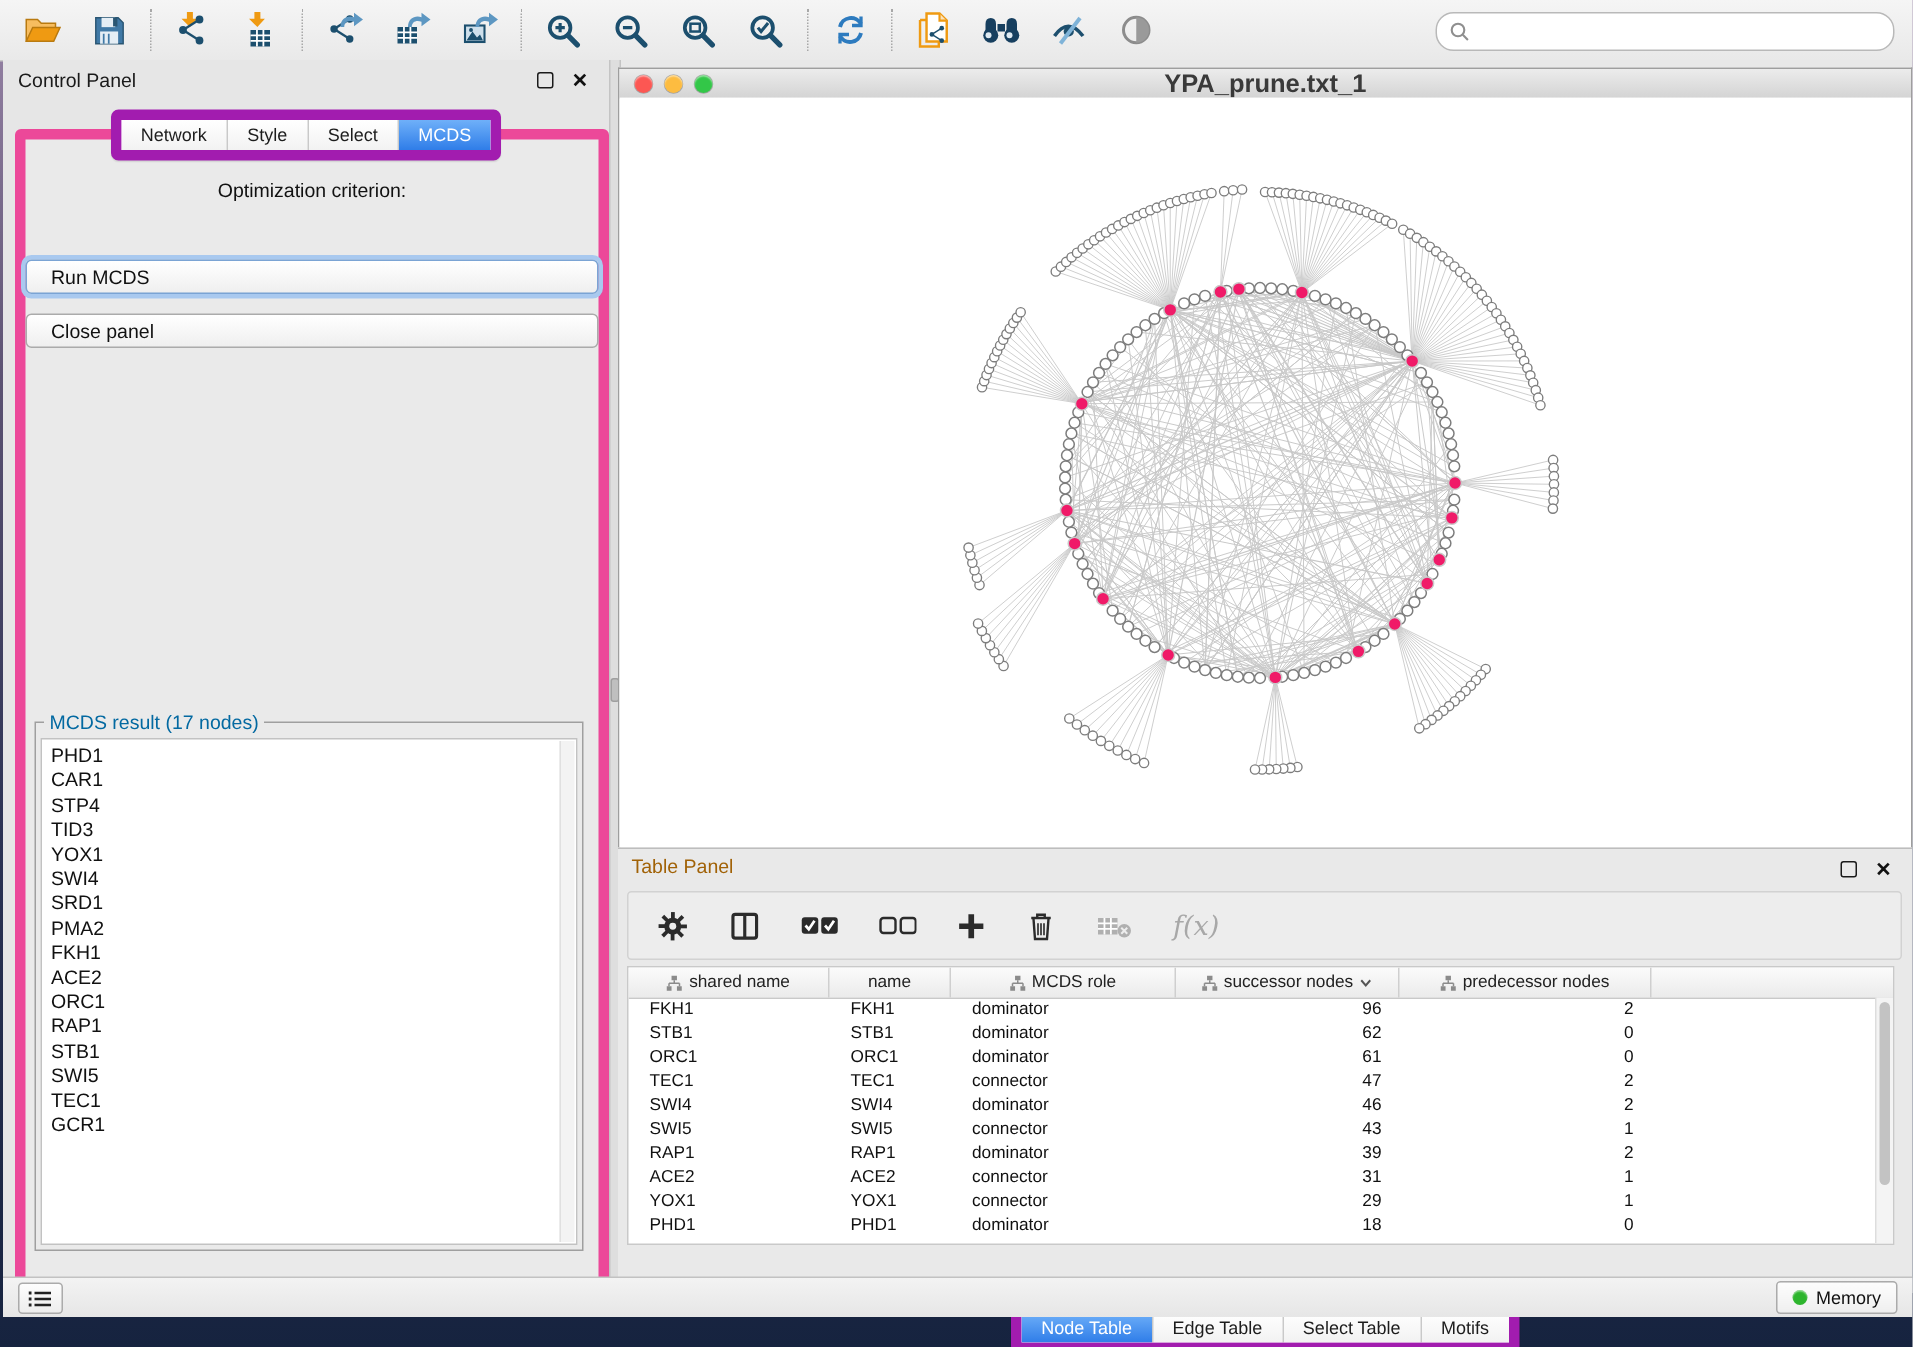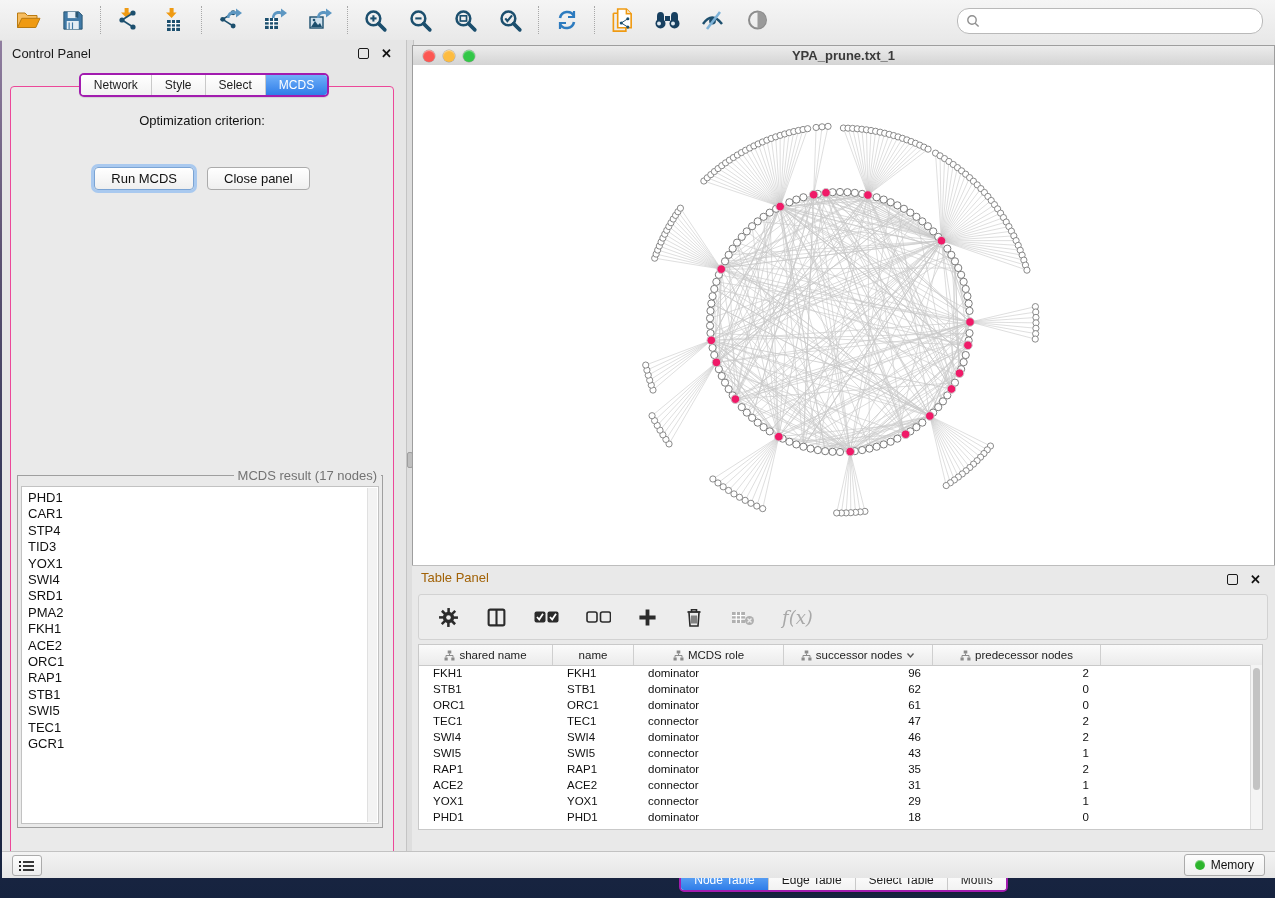--- a/index.html
+++ b/index.html
@@ -20,52 +20,52 @@
     border:1px solid #b9b9b9;border-radius:12px;display:flex;align-items:center;padding:0 8px;}
   .searchbox input{border:none;outline:none;flex:1;font-size:12px;background:transparent;font-family:"Liberation Sans",sans-serif;}
   
   .main{position:absolute;top:40px;left:2px;right:0;bottom:26px;background:#e8e8e8;}
   
   .cpanel{position:absolute;top:0;left:0;width:404px;bottom:0;background:#e6e6e6;}
   .panel-head{position:absolute;top:6px;left:10px;font-size:13px;color:#1a1a1a;}
   .wins{position:absolute;top:8px;right:14px;display:flex;gap:12px;align-items:center;}
   .float-ic{width:9px;height:9px;border:1.5px solid #1a1a1a;border-radius:2px;}
   .close-ic{font-size:13px;font-weight:bold;color:#111;line-height:9px;}
-  .seg{display:inline-flex;background:#fff;border:2px solid #a21caf;border-radius:5px;overflow:hidden;box-shadow:0 1px 1px rgba(0,0,0,.10);}
+  .seg{display:inline-flex;background:#fff;border:7px solid #a21caf;border-radius:5px;overflow:hidden;box-shadow:0 1px 1px rgba(0,0,0,.10);}
   .seg-item{padding:3px 13px;font-size:12px;color:#1d1d1d;border-left:1px solid #c9c9c9;background:linear-gradient(#ffffff,#f2f2f2);white-space:nowrap;}
   .seg-item:first-child{border-left:none;}
   .seg-item.active{background:linear-gradient(#6fb0f9,var(--accent));color:#fff;}
   .cp-tabs{position:absolute;top:33px;left:0;width:100%;display:flex;justify-content:center;z-index:2;}
-  .cp-box{position:absolute;left:8px;top:46px;width:382px;bottom:3px;border:1px solid #ec4899;border-radius:4px;background:#eaeaea;}
+  .cp-box{position:absolute;left:8px;top:46px;width:382px;bottom:3px;border:7px solid #ec4899;border-radius:4px;background:#eaeaea;}
   .opt-label{position:absolute;top:26px;width:100%;text-align:center;font-size:13px;color:#111;}
   .dropdown{position:absolute;left:37px;top:48px;width:310px;height:22px;background:#fff;border:1px solid #ababab;
     border-radius:4px;display:flex;align-items:center;font-size:13px;color:#111;}
   .dropdown .dd-text{flex:1;padding-left:8px;white-space:nowrap;overflow:hidden;}
   .dd-step{width:18px;height:18px;margin-right:1px;border-radius:3px;background:linear-gradient(#74b1f7,var(--accent));
     display:flex;flex-direction:column;align-items:center;justify-content:center;gap:1px;}
   .dd-step span{width:0;height:0;border-left:3.5px solid transparent;border-right:3.5px solid transparent;}
   .dd-up{border-bottom:4px solid #fff;}
   .dd-dn{border-top:4px solid #fff;}
-  .btn-row{position:absolute;top:80px;width:100%;display:flex;justify-content:center;gap:13px;}
+  .btn-row{position:absolute;top:80px;width:100%;display:flex;justify-content:center;gap:13px;flex-direction:column;}
   .mac-btn{padding:3px 16px;font-size:13px;color:#111;background:linear-gradient(#ffffff,#efefef);
     border:1px solid #ababab;border-radius:4px;}
   .mac-btn.focus{box-shadow:0 0 0 3px #a9c9ef;border-color:#7ba4d4;}
   fieldset.mcds{position:absolute;left:6px;top:381px;width:358px;height:352px;border:1px solid #9f9f9f;
     margin:0;padding:3px;background:transparent;}
-  fieldset.mcds legend{font-size:13px;color:#737373;padding:0 4px;margin-left:2px;text-align:right;}
+  fieldset.mcds legend{font-size:13px;color:#0369a1;padding:0 4px;margin-left:2px;}
   .mcds-list{position:relative;width:100%;height:100%;background:#fff;border:1px solid #c2c2c2;box-sizing:border-box;
     font-size:13px;line-height:16.4px;color:#111;padding:3px 0 0 6px;overflow:hidden;}
   .mcds-scroll{position:absolute;top:1px;right:1px;bottom:1px;width:9px;background:#f3f3f3;border-left:1px solid #e0e0e0;}
   
   .v-split{position:absolute;top:0;left:404px;width:6px;bottom:0;background:#dedede;border-left:1px solid #c4c4c4;border-right:1px solid #c4c4c4;}
   .v-split .grip{position:absolute;top:412px;left:0px;width:4px;height:14px;background:#bfbfbf;border:1px solid #9f9f9f;border-radius:2px;}
   
   .netwin{position:absolute;left:410px;top:5px;right:0;height:520px;background:#fff;border:1px solid #9e9e9e;border-bottom:none;box-sizing:border-box;}
   .net-title{height:19px;background:linear-gradient(#ececec,#d4d4d4);border-bottom:1px solid #b2b2b2;position:relative;
-    display:flex;align-items:center;justify-content:center;font-size:13px;font-weight:bold;color:#3a3a3a;}
+    display:flex;align-items:center;justify-content:center;font-size:17px;font-weight:bold;color:#3a3a3a;}
   .lights{position:absolute;left:10px;top:3.5px;display:flex;gap:8px;}
   .light{width:12px;height:12px;border-radius:50%;box-shadow:inset 0 1px 1px rgba(255,255,255,.5),0 0 0 0.5px rgba(0,0,0,.25);}
   .net-canvas{position:absolute;top:19px;left:0;right:0;bottom:0;background:#fff;overflow:hidden;}
   
   .tpanel{position:absolute;left:410px;top:525px;right:0;bottom:0;background:#e9e9e9;border-top:1px solid #bdbdbd;}
   .tp-head{position:absolute;top:4px;left:9px;font-size:13px;color:#a16207;}
   .tp-toolbar{position:absolute;left:6px;right:7px;top:28px;height:44px;background:#ededed;border:1px solid #d2d2d2;border-radius:3px;
     display:flex;align-items:center;gap:27px;padding-left:19px;}
   .tp-tool{display:flex;align-items:center;justify-content:center;height:24px;}
   .grid{position:absolute;left:6px;right:12px;top:78px;height:186px;background:#fff;border:1px solid #c9c9c9;box-sizing:border-box;overflow:hidden;}
@@ -1196,21 +1196,21 @@
               <div class="g-cell" style="width: 134px;">SWI5</div>
               <div class="g-cell" style="width: 81px;">SWI5</div>
               <div class="g-cell" style="width: 150px;">connector</div>
               <div class="g-cell num" style="width: 149px;">43</div>
               <div class="g-cell num" style="width: 168px;">1</div>
             </div>
             <div class="g-row">
               <div class="g-cell" style="width: 134px;">RAP1</div>
               <div class="g-cell" style="width: 81px;">RAP1</div>
               <div class="g-cell" style="width: 150px;">dominator</div>
-              <div class="g-cell num" style="width: 149px;">35</div>
+              <div class="g-cell num" style="width: 149px;">39</div>
               <div class="g-cell num" style="width: 168px;">2</div>
             </div>
             <div class="g-row">
               <div class="g-cell" style="width: 134px;">ACE2</div>
               <div class="g-cell" style="width: 81px;">ACE2</div>
               <div class="g-cell" style="width: 150px;">connector</div>
               <div class="g-cell num" style="width: 149px;">31</div>
               <div class="g-cell num" style="width: 168px;">1</div>
             </div>
             <div class="g-row">

